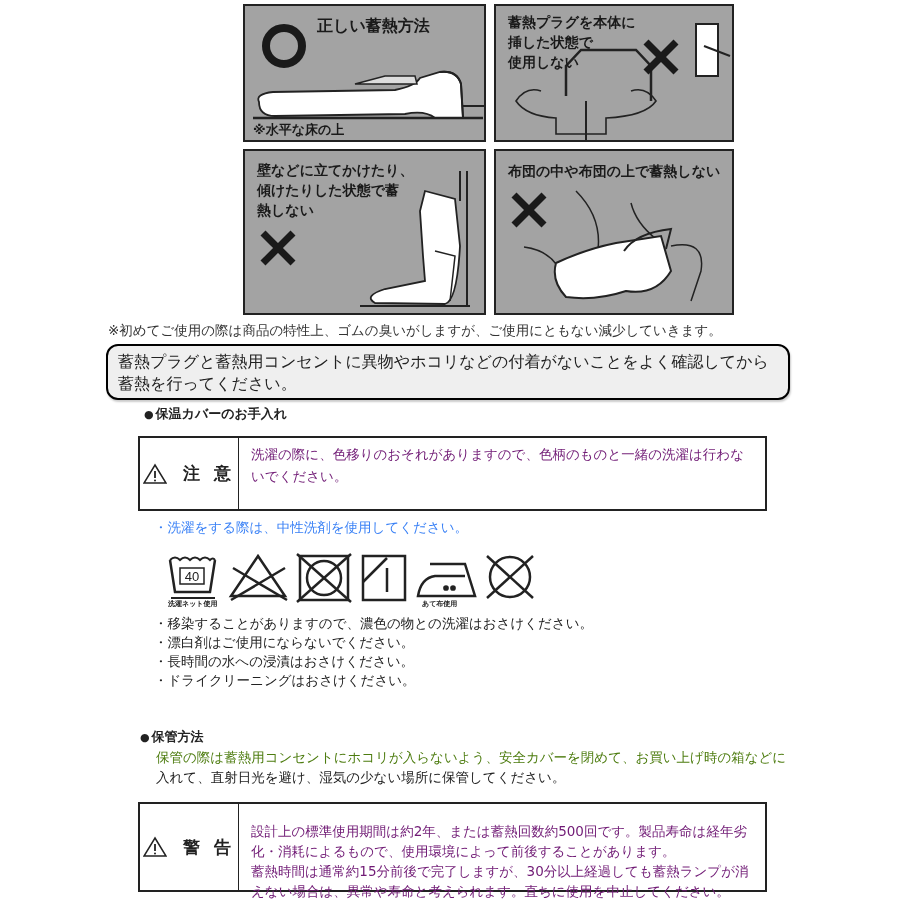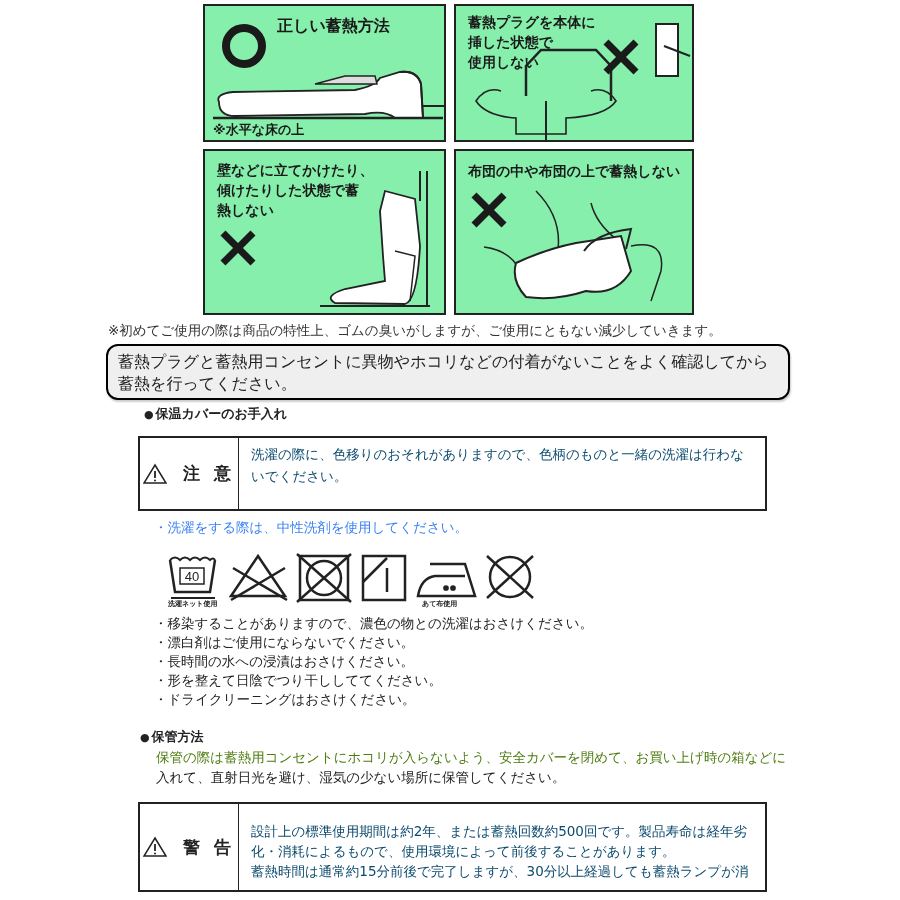--- a/index.html
+++ b/index.html
@@ -1,31 +1,31 @@
 <!DOCTYPE html>
 <html><head>
 <meta charset="utf-8">
 <style>
   html, body { margin:0; padding:0; }
   body { width:900px; height:900px; background:#ffffff; position:relative; overflow:hidden;
          font-family:"DejaVu Sans", "Liberation Sans", sans-serif; color:#222; }
   .abs { position:absolute; }
-  .panel { position:absolute; border:2.5px solid #222; box-sizing:border-box; background:#86efac; overflow:hidden; }
+  .panel { position:absolute; border:2.5px solid #222; box-sizing:border-box; background:#a3a3a3; overflow:hidden;margin-left:40px; }
   .panel-title { position:absolute; font-weight:bold; font-size:14px; line-height:20px; color:#1a1a1a; white-space:pre; }
   .panel svg { position:absolute; left:0; top:0; }
   .note { font-size:13.5px; color:#333; white-space:nowrap; }
   .rbox { position:absolute; left:106px; top:344px; width:684px; height:56px; box-sizing:border-box;
           border:2px solid #000000; border-radius:12px; background:#efefef; box-shadow:1px 2px 2px #ccc;
           padding:5px 10px; font-size:16px; line-height:22px; color:#222; }
   .section-head { font-size:13px; font-weight:bold; color:#222; white-space:nowrap; }
   .section-head .dot { font-size:11px; margin-right:2px; }
   .ibox { position:absolute; border:2.5px solid #222; box-sizing:border-box; display:flex; background:#fff; }
   .ibox .label { width:98px; border-right:1.5px solid #222; display:flex; align-items:center; justify-content:center;
                  font-weight:bold; font-size:17px; letter-spacing:4px; gap:16px; }
-  .ibox .body { flex:1; padding:5px 12px; font-size:13.5px; line-height:22px; color:#0c4a6e; }
+  .ibox .body { flex:1; padding:5px 12px; font-size:13.5px; line-height:22px; color:#701a75; }
   .bullets { position:absolute; left:154px; font-size:13.5px; line-height:19px; color:#222; }
   .bullets div { white-space:nowrap; }
   .care { position:absolute; top:548px; }
   .care-label { position:absolute; font-size:7px; font-weight:bold; white-space:nowrap; }
 </style>
 </head>
 <body>
 
 <div class="panel" style="left:203px;top:4px;width:243px;height:138px;">
   <svg width="243" height="138">
@@ -153,21 +153,20 @@
       <line x1="368" y1="8" x2="322" y2="50"></line>
   </g>
 </svg>
 <div class="care-label" style="left:168px;top:599px;">洗濯ネット使用</div>
 <div class="care-label" style="left:422px;top:599px;">あて布使用</div>
 
 <div class="bullets" style="top:614px;">
   <div>・移染することがありますので、濃色の物との洗濯はおさけください。</div>
   <div>・漂白剤はご使用にならないでください。</div>
   <div>・長時間の水への浸漬はおさけください。</div>
-  <div>・形を整えて日陰でつり干ししててください。</div>
   <div>・ドライクリーニングはおさけください。</div>
 </div>
 
 <div class="abs section-head" style="left:140px;top:728px;">
   <span class="dot">●</span><span>保管方法</span>
 </div>
 <div class="abs note" style="left:156px;top:749px;color:#4d7c0f;">保管の際は蓄熱用コンセントにホコリが入らないよう、安全カバーを閉めて、お買い上げ時の箱などに</div>
 <div class="abs note" style="left:156px;top:769px;color:#222;">入れて、直射日光を避け、湿気の少ない場所に保管してください。</div>
 
 <div class="ibox" style="left:138px;top:802px;width:629px;height:90px;">
@@ -176,14 +175,15 @@
         <path d="M12 2 L23 20 L1 20 Z" fill="none" stroke="#222" stroke-width="1.5"></path>
         <line x1="12" y1="8" x2="12" y2="15" stroke="#222" stroke-width="1.8"></line>
         <circle cx="12" cy="17.5" r="1" fill="#222"></circle>
       </svg>
     <span>警 告</span>
   </div>
   <div class="body" style="line-height:20px;padding-top:17px;">
     <div>設計上の標準使用期間は約2年、または蓄熱回数約500回です。製品寿命は経年劣</div>
     <div>化・消耗によるもので、使用環境によって前後することがあります。</div>
     <div>蓄熱時間は通常約15分前後で完了しますが、30分以上経過しても蓄熱ランプが消</div>
+    <div>えない場合は、異常や寿命と考えられます。直ちに使用を中止してください。</div>
   </div>
 </div>
 
 </body></html>

